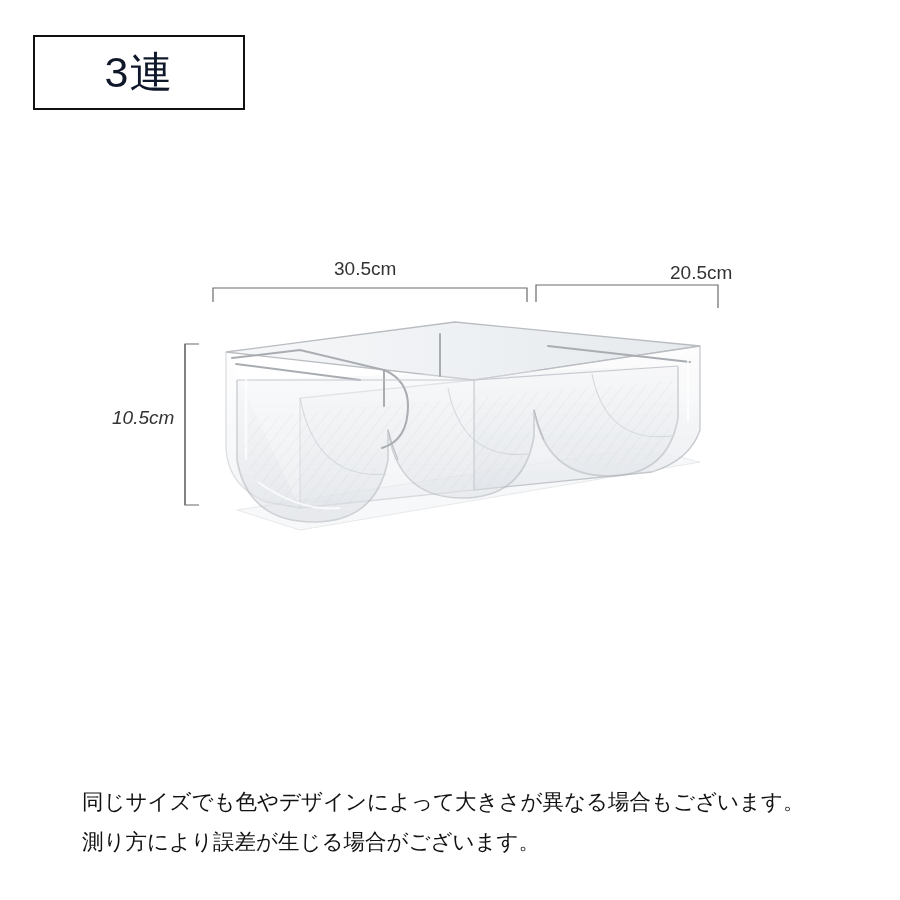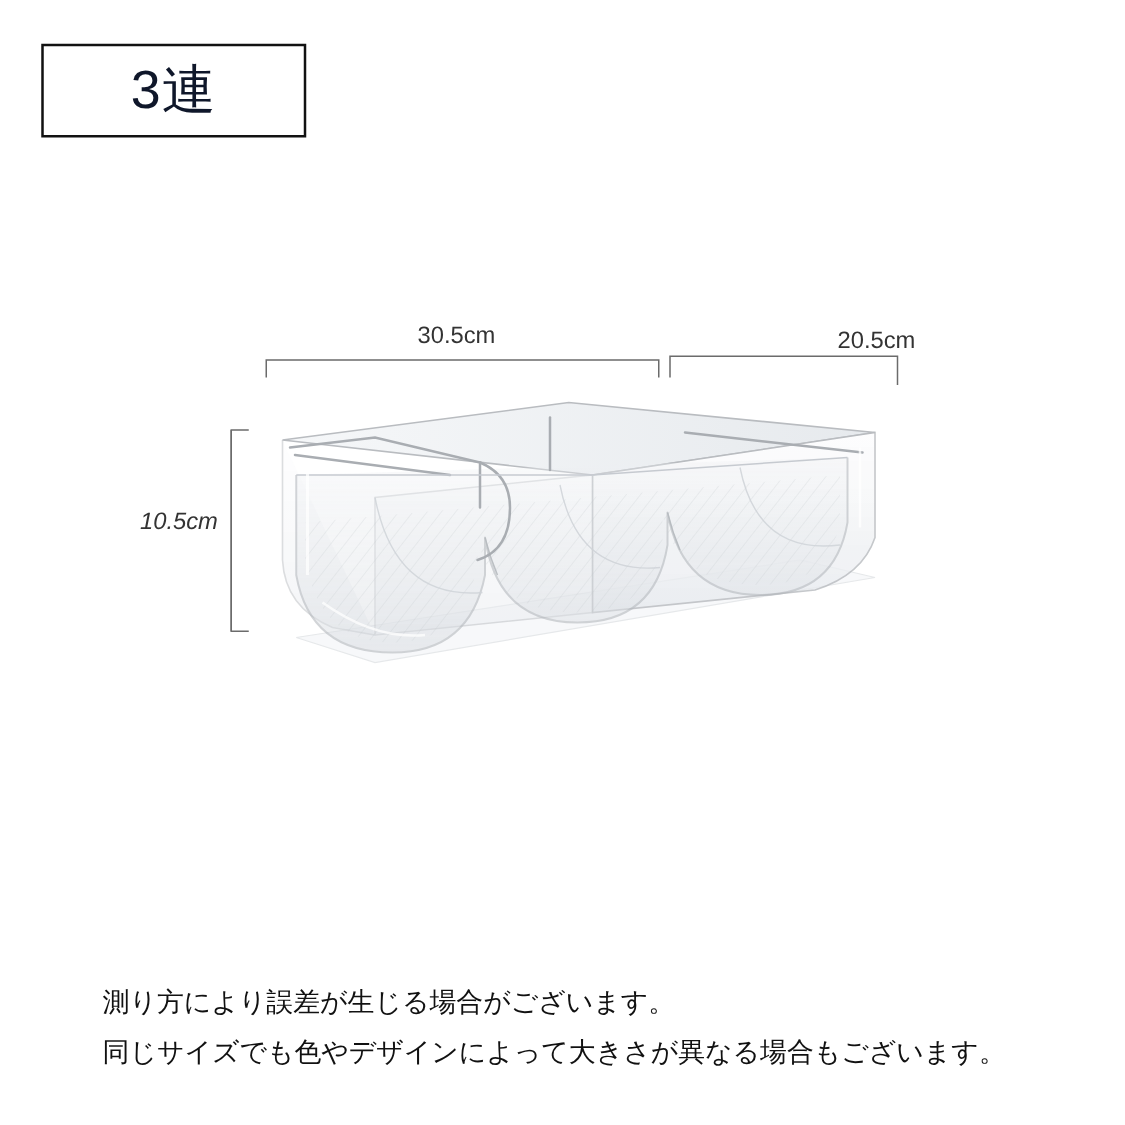--- a/index.html
+++ b/index.html
@@ -164,15 +164,15 @@
       </g>
     </g>
   </svg>
 
   <span class="dim-label" id="dim-width-label">30.5cm</span>
   <span class="dim-label" id="dim-depth-label">20.5cm</span>
   <span class="dim-label" id="dim-height-label">10.5cm</span>
 </div>
 
 <div class="notes">
+  <p>同じサイズでも色やデザインによって大きさが異なる場合もございます。</p>
   <p>測り方により誤差が生じる場合がございます。</p>
-  <p>同じサイズでも色やデザインによって大きさが異なる場合もございます。</p>
 </div>
 
 </body></html>

